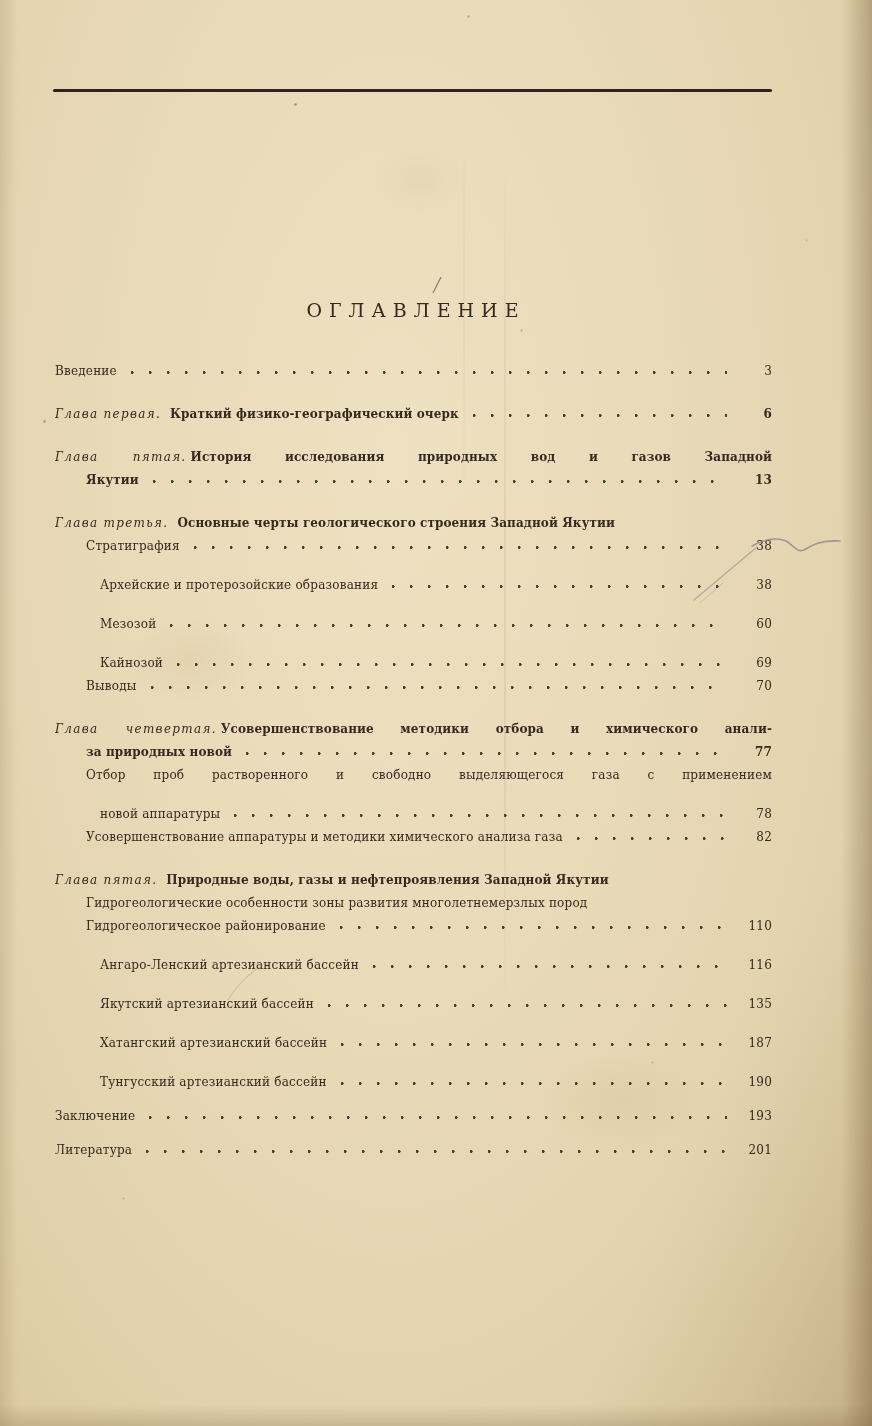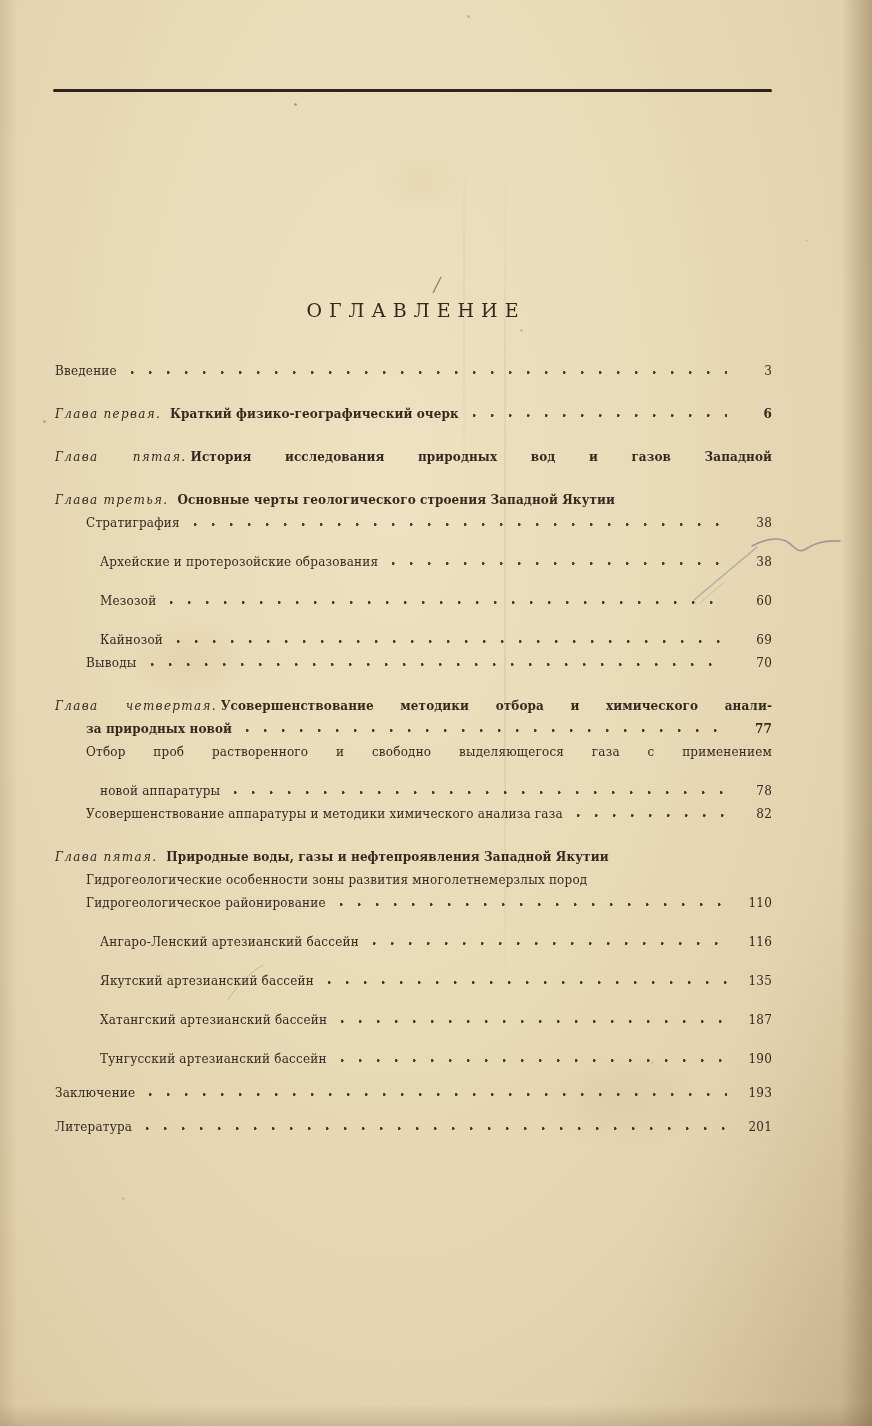--- a/index.html
+++ b/index.html
@@ -89,20 +89,25 @@
         <span class="leader dots"></span>
         <span class="page-num">3</span>
       </div>
       <div class="row lvl0 gap bold">
         <span class="prefix">Глава первая.</span>
         <span class="txt">Краткий физико-географический очерк</span>
         <span class="leader dots"></span>
         <span class="page-num">6</span>
       </div>
       <div class="row lvl0 gap bold justify"><span class="prefix">Глава пятая.</span><span class="txt">История исследования природных вод и газов Западной</span></div>
+      <div class="row lvl1 bold">
+        <span class="txt">Якутии</span>
+        <span class="leader dots"></span>
+        <span class="page-num">13</span>
+      </div>
       <div class="row lvl0 gap bold">
         <span class="prefix">Глава третья.</span>
         <span class="txt">Основные черты геологического строения Западной Якутии</span>
       </div>
       <div class="row lvl1">
         <span class="txt">Стратиграфия</span>
         <span class="leader dots"></span>
         <span class="page-num">38</span>
       </div>
       <div class="row lvl2">

